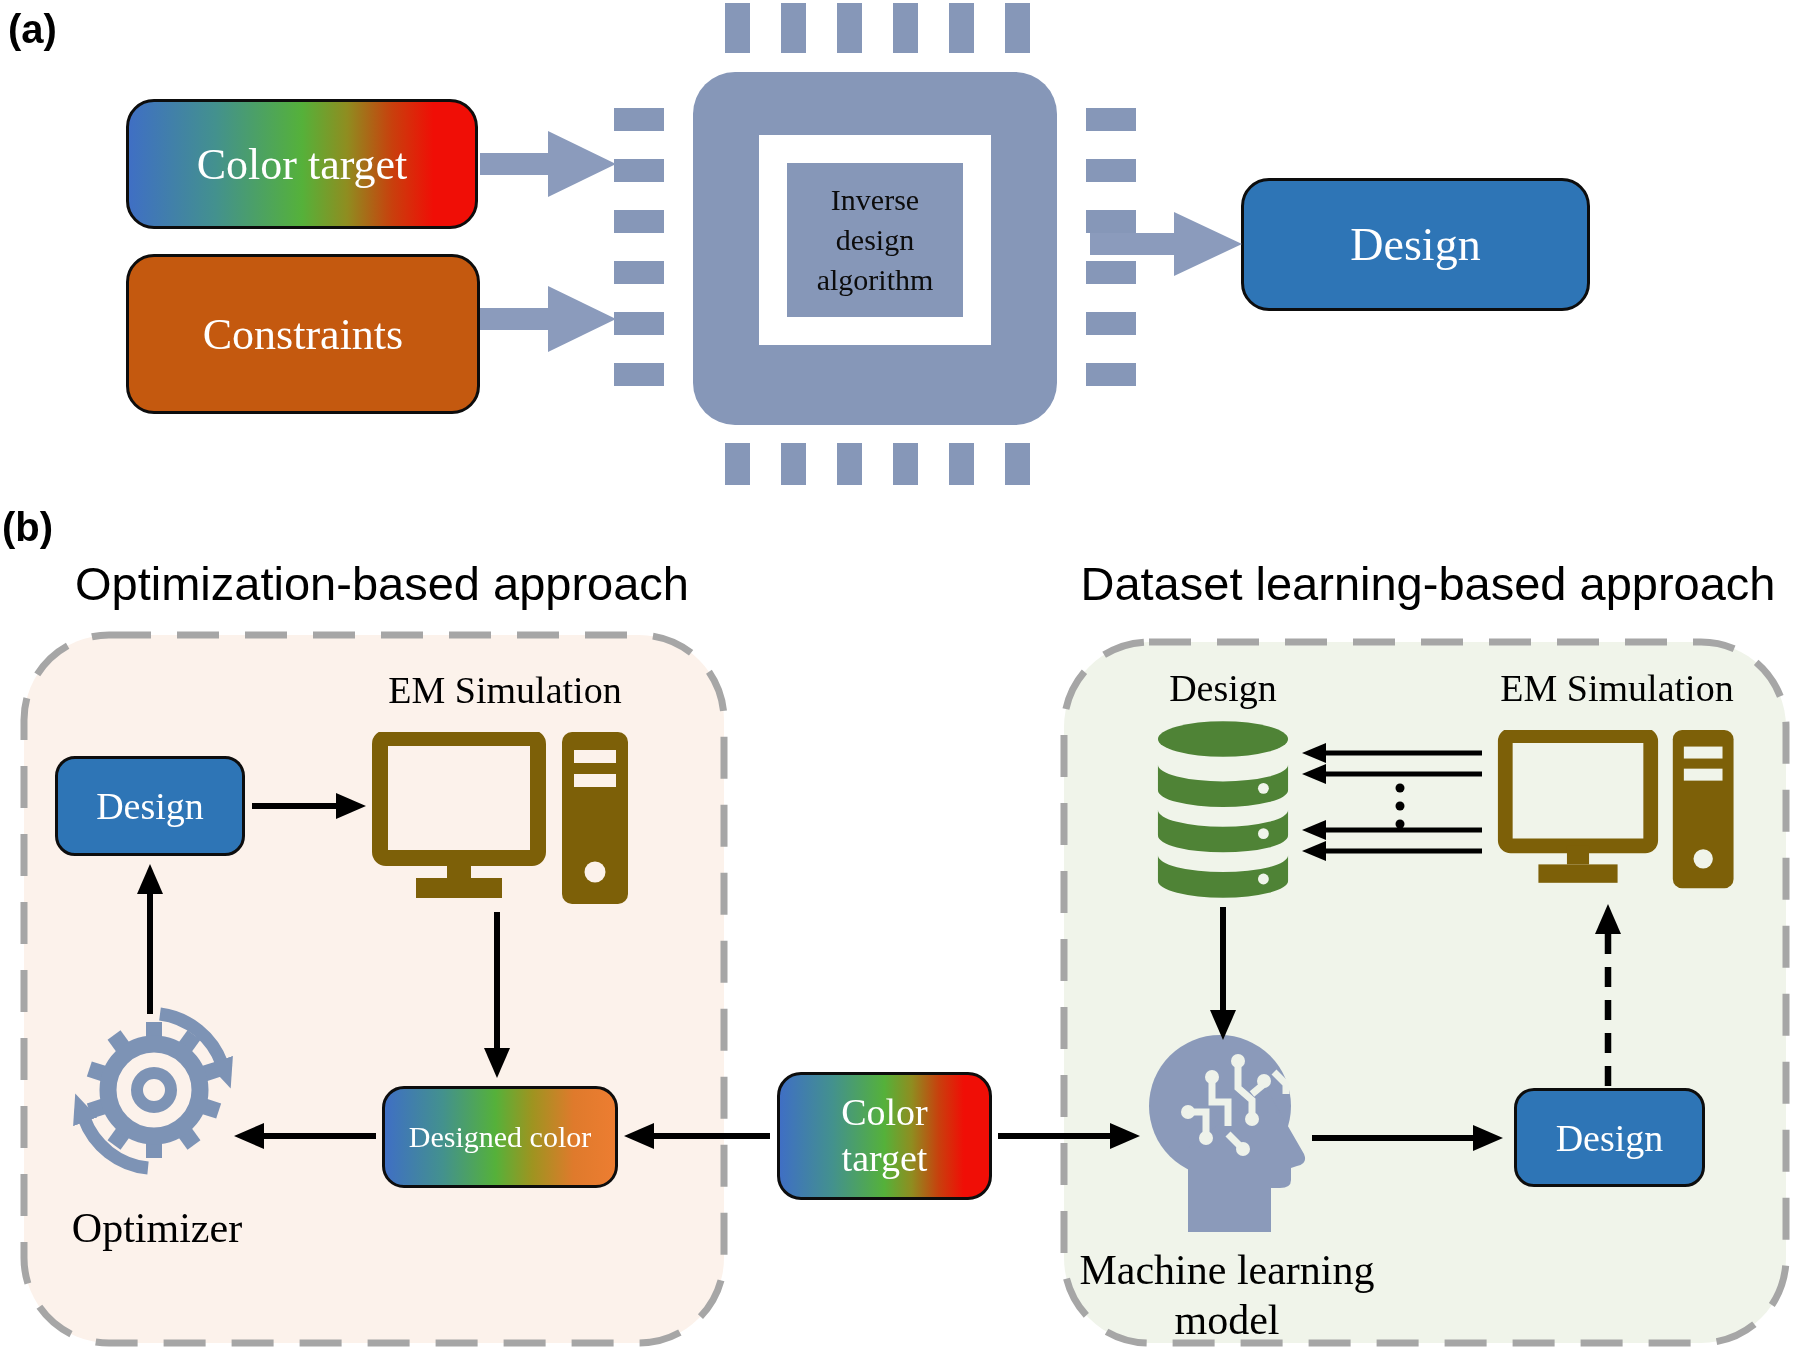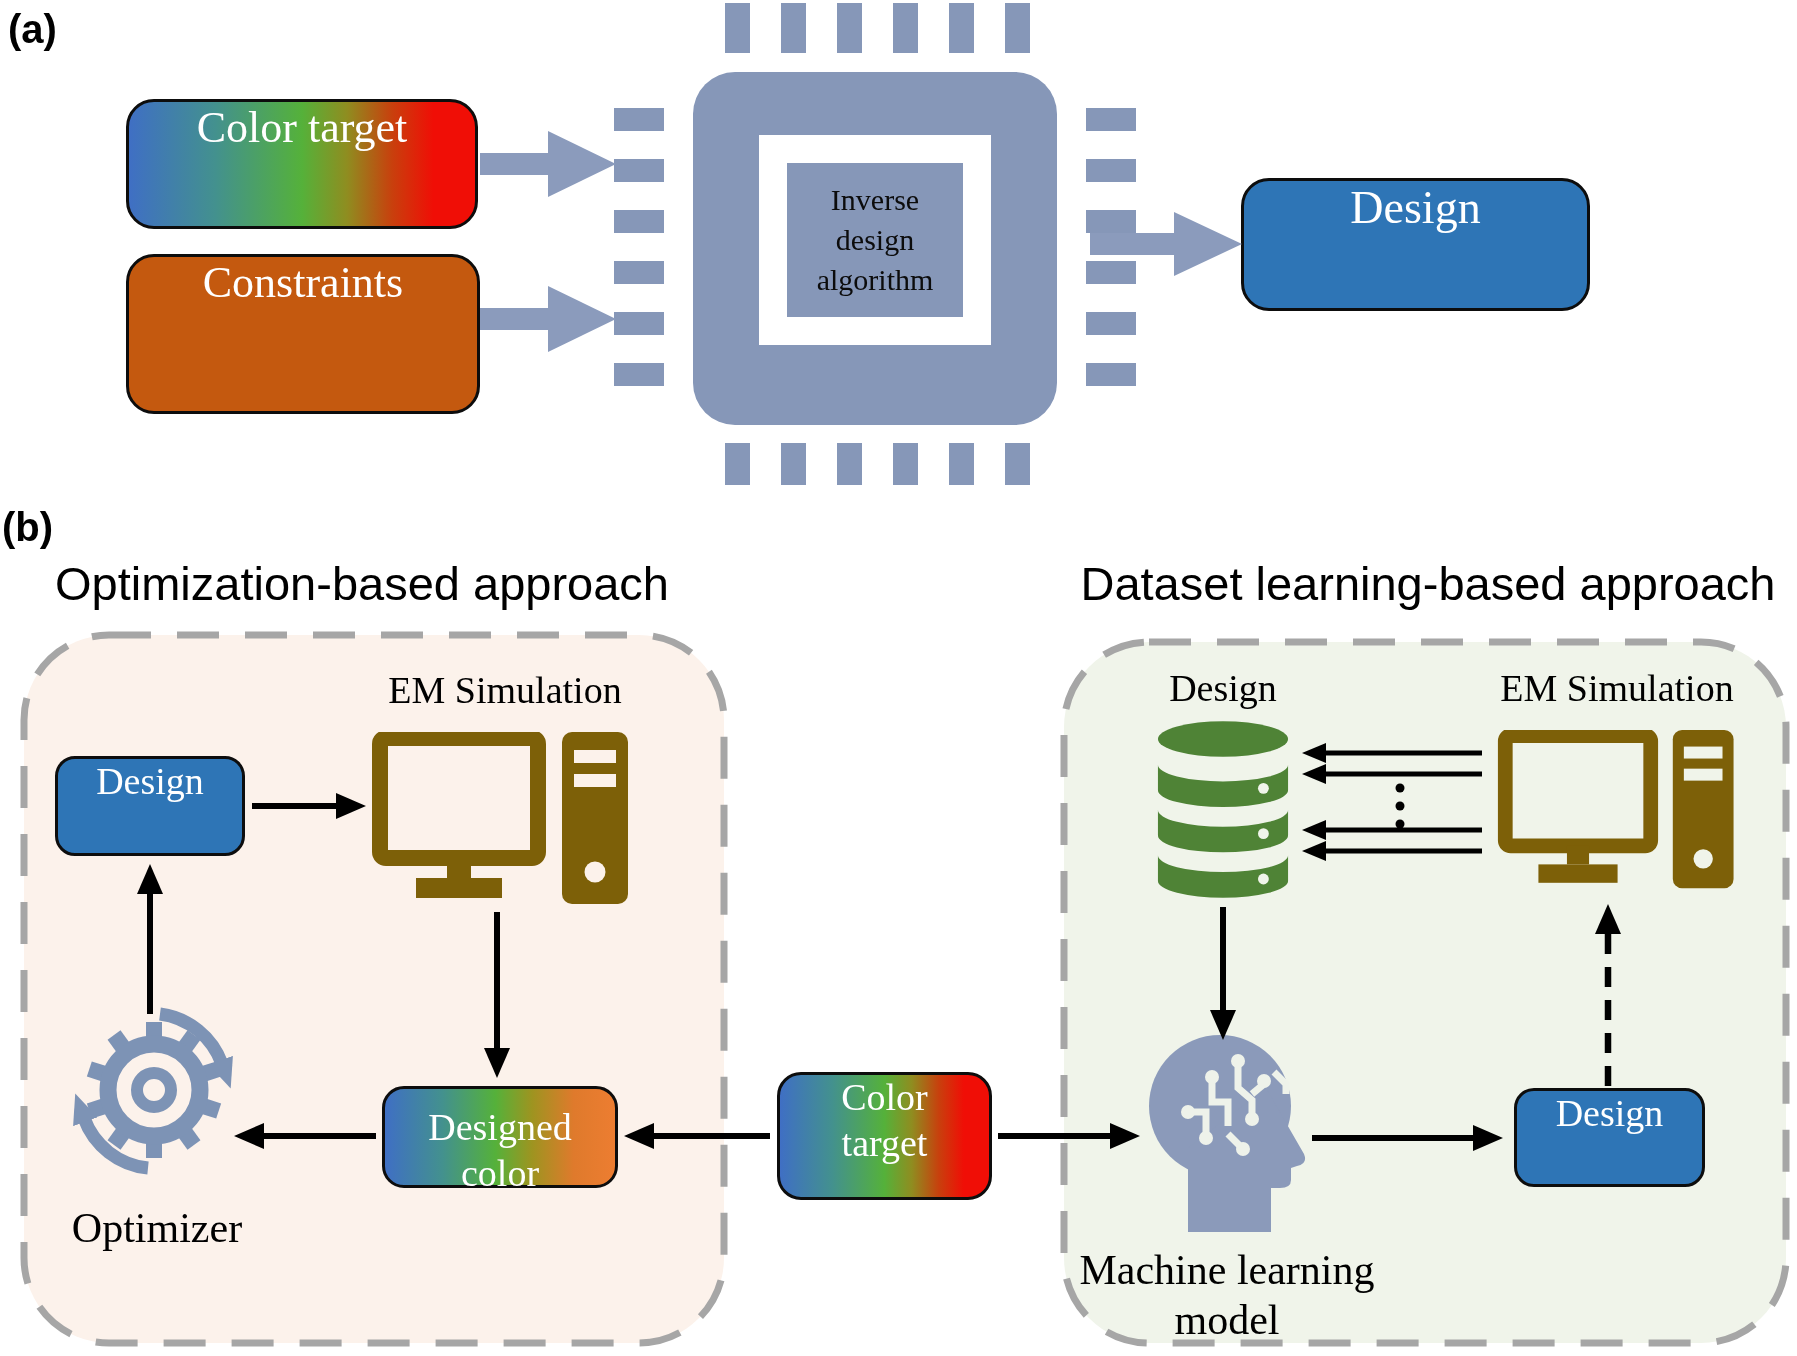--- a/index.html
+++ b/index.html
@@ -15,21 +15,21 @@
   .sec-label{
     font-family:"Liberation Sans", sans-serif;
     font-weight:bold;font-size:40px;color:#000;
   }
   .approach-title{
     font-family:"Liberation Sans", sans-serif;
     font-size:47px;color:#000;text-align:center;white-space:nowrap;
   }
   
   .fbox{
-    display:flex;justify-content:center;
+    display:flex;align-items:center;justify-content:center;
     text-align:center;color:#fff;
     border:3px solid #0d0d0d;box-sizing:border-box;
     font-family:"Liberation Serif", serif;
   }
   .grad-rgb{background:linear-gradient(90deg,#3f6fc4 0%,#43918e 25%,#55b13a 50%,#8f8d20 63%,#c8400d 76%,#f00e06 88%,#f00e06 100%);}
   .grad-rgo{background:linear-gradient(90deg,#3f6fc4 0%,#43918e 25%,#55b13a 48%,#9e9420 64%,#df7a2c 82%,#ed7d31 100%);}
   .solid-orange{background:#c4590f;}
   .solid-blue{background:#2e75b6;}
   
   .chip-body{background:#8697b8;border-radius:42px;}
@@ -77,41 +77,41 @@
       <span style="width:160px;">Inverse design algorithm</span>
     </div>
   </div>
 
   <div class="abs fbox solid-blue" style="left:1241px;top:178px;width:349px;height:133px;border-radius:28px;font-size:46px;">
     <span>Design</span>
   </div>
 
   <div class="abs sec-label" style="left:2px;top:505px;">(b)</div>
 
-  <div class="abs approach-title" style="left:12px;top:556px;width:700px;">Optimization-based approach</div>
+  <div class="abs approach-title" style="left:32px;top:556px;width:700px;">Optimization-based approach</div>
 
   <div class="abs approach-title" style="left:1078px;top:556px;width:700px;">Dataset learning-based approach</div>
 
   <div class="abs fbox solid-blue" style="left:55px;top:756px;width:190px;height:100px;border-radius:20px;font-size:38px;">
     <span>Design</span>
   </div>
 
   <div class="abs icon-caption" style="left:360px;top:668px;width:290px;">EM Simulation</div>
 
   <svg class="abs" style="left:372px;top:732px;" width="262" height="176" viewBox="0 0 262 176">
     <rect x="8" y="6" width="158" height="120" rx="6" fill="none" stroke="#7d6008" stroke-width="16"></rect>
     <rect x="75" y="126" width="24" height="20" fill="#7d6008"></rect>
     <rect x="44" y="146" width="86" height="20" fill="#7d6008"></rect>
     <rect x="190" y="0" width="66" height="172" rx="10" fill="#7d6008"></rect>
     <rect x="202" y="18" width="42" height="13" fill="#fcf2eb"></rect>
     <rect x="202" y="42" width="42" height="13" fill="#fcf2eb"></rect>
     <circle cx="223" cy="140" r="10.5" fill="#fcf2eb"></circle>
   </svg>
 
-  <div class="abs fbox grad-rgo" style="left:382px;top:1086px;width:236px;height:102px;border-radius:22px;font-size:38px;line-height:1.2;padding:16px 14px;">
+  <div class="abs fbox grad-rgo" style="left:382px;top:1086px;width:236px;height:102px;border-radius:22px;font-size:30px;line-height:1.2;padding:16px 14px;">
     <span>Designed color</span>
   </div>
 
   <svg class="abs" style="left:56px;top:1006px;" width="196" height="170" viewBox="0 0 196 170">
     <defs>
       <marker id="mGear" viewBox="0 0 30 26" markerWidth="30" markerHeight="26" refX="4" refY="13" orient="auto" markerUnits="userSpaceOnUse">
         <path d="M0,0 L30,13 L0,26 Z" fill="#7d93b5"></path>
       </marker>
     </defs>
     <g fill="#7d93b5">

